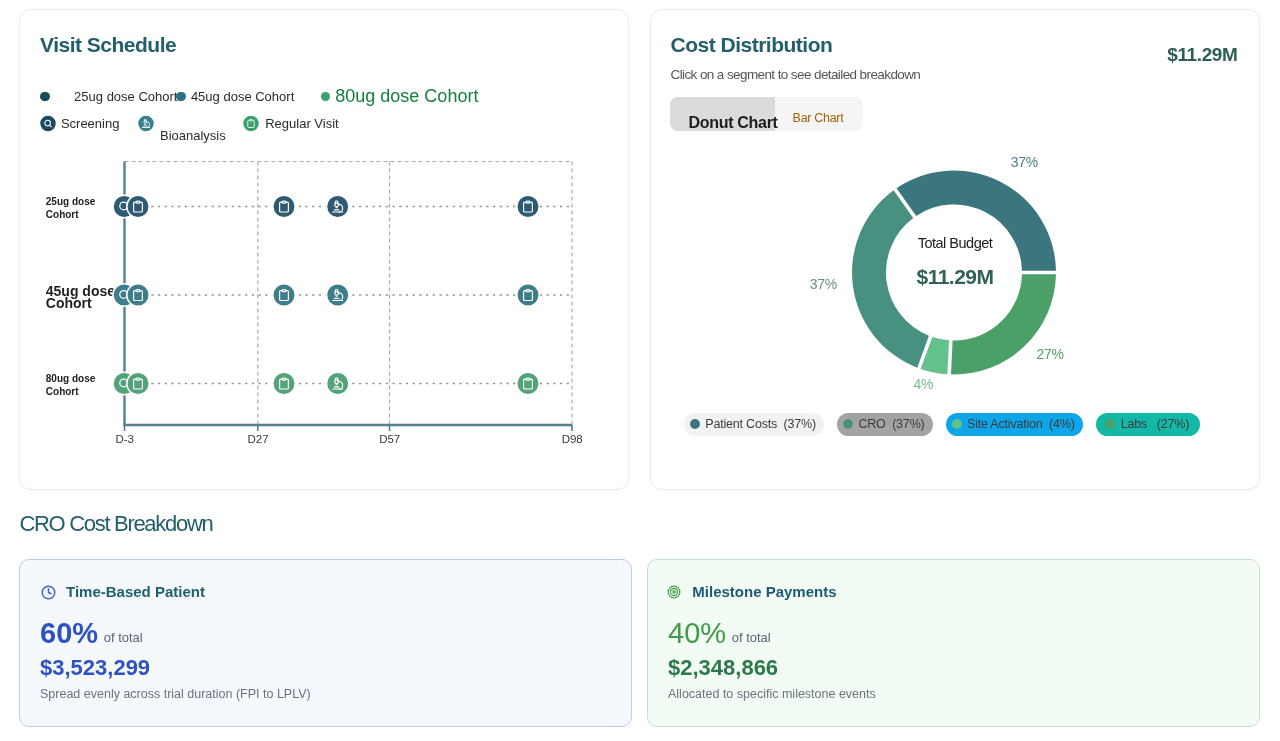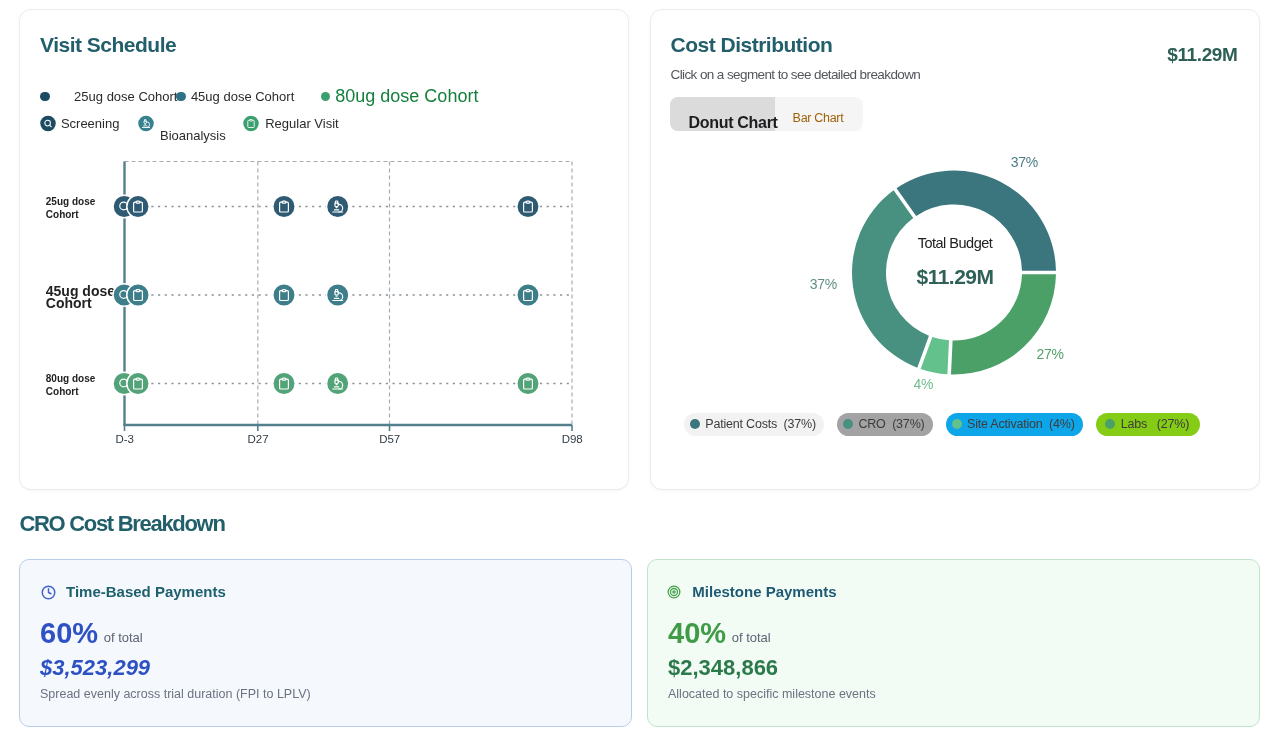--- a/index.html
+++ b/index.html
@@ -228,41 +228,41 @@
   <text x="305" y="143.5" font-size="21" letter-spacing="-0.5" font-weight="bold" fill="#2f6157" text-anchor="middle">$11.29M</text>
 </svg>
 
 <div class="abs" style="left:683.8px; top:412.5px; display:flex; gap:13px; font-size:12.5px; letter-spacing:-0.2px; color:#3c3c3c;">
   <div style="background:#f2f2f3; border-radius:11.5px; height:23px; display:flex; align-items:center; padding:0 8px 0 6px; gap:5.5px;">
     <span style="width:10px;height:10px;border-radius:50%;background:#3b767f;flex:none;"></span>Patient Costs&nbsp; (37%)</div>
   <div style="background:#a3a3a3; border-radius:11.5px; height:23px; display:flex; align-items:center; padding:0 8px 0 6px; gap:5.5px;">
     <span style="width:10px;height:10px;border-radius:50%;background:#489080;flex:none;"></span>CRO&nbsp; (37%)</div>
   <div style="background:#0ea5e9; border-radius:11.5px; height:23px; display:flex; align-items:center; padding:0 8px 0 6px; gap:5.5px;">
     <span style="width:10px;height:10px;border-radius:50%;background:#63c28b;flex:none;"></span>Site Activation&nbsp; (4%)</div>
-  <div style="background:#84cc16; border-radius:11.5px; height:23px; display:flex; align-items:center; padding:0 11px 0 9px; gap:6px;">
+  <div style="background:#14b8a6; border-radius:11.5px; height:23px; display:flex; align-items:center; padding:0 11px 0 9px; gap:6px;">
     <span style="width:10px;height:10px;border-radius:50%;background:#4ba067;flex:none;"></span>Labs&nbsp;&nbsp; (27%)</div>
 </div>
 
-<div class="abs" style="left:19.4px; top:512.6px; font-size:22px; line-height:22px; font-weight:bold; letter-spacing:-1.3px; color:#235f6b;">CRO Cost Breakdown</div>
+<div class="abs" style="left:19.4px; top:512.6px; font-size:22px; line-height:22px; font-weight:normal; letter-spacing:-1.3px; color:#235f6b;">CRO Cost Breakdown</div>
 
 <div class="abs" style="left:18.5px; top:559px; width:613.5px; height:168px; background:#f5f8fd; border:1px solid #b9cdeb; border-radius:10px;"></div>
 <div class="abs" style="left:647px; top:559px; width:612.5px; height:168px; background:#f3fbf5; border:1px solid #bfe4ca; border-radius:10px;"></div>
 
 <svg class="abs" style="left:40.8px; top:584.6px;" width="15" height="15" viewBox="0 0 24 24" fill="none" stroke="#4263cf" stroke-width="2.4" stroke-linecap="round" stroke-linejoin="round">
   <circle cx="12" cy="12" r="10"></circle>
     <polyline points="12 6 12 12 16 14"></polyline>
 </svg>
-<div class="abs" style="left:66px; top:584.3px; font-size:15px; line-height:15px; font-weight:bold; color:#1e616d;">Time-Based Payments</div>
+<div class="abs" style="left:66px; top:584.3px; font-size:15px; line-height:15px; font-weight:bold; color:#1e616d;">Time-Based Patient</div>
 <div class="abs" style="left:40px; top:618.7px; font-size:29px; line-height:29px; font-weight:bold; color:#2e52c4;">60%</div>
 <div class="abs" style="left:103.7px; top:630.5px; font-size:13px; line-height:13px; color:#5a6472;">of total</div>
-<div class="abs" style="left:40px; top:656.8px; font-size:22px; line-height:22px; font-weight:bold; color:#2e52c4;font-style:italic;">$3,523,299</div>
+<div class="abs" style="left:40px; top:656.8px; font-size:22px; line-height:22px; font-weight:bold; color:#2e52c4;">$3,523,299</div>
 <div class="abs" style="left:40px; top:687.7px; font-size:12.5px; line-height:13px; color:#6b7280;">Spread evenly across trial duration (FPI to LPLV)</div>
 
 <svg class="abs" style="left:667.3px; top:585px;" width="14" height="14" viewBox="0 0 24 24" fill="none" stroke="#44a24c" stroke-width="2.2" stroke-linecap="round" stroke-linejoin="round">
   <circle cx="12" cy="12" r="10"></circle>
     <circle cx="12" cy="12" r="6"></circle>
     <circle cx="12" cy="12" r="2"></circle>
 </svg>
 <div class="abs" style="left:692.3px; top:584.3px; font-size:15px; line-height:15px; font-weight:bold; color:#1e5a75;">Milestone Payments</div>
-<div class="abs" style="left:668px; top:618.7px; font-size:29px; line-height:29px; font-weight:bold; color:#3f9b46;">40%</div>
+<div class="abs" style="left:668px; top:618.7px; font-size:29px; line-height:29px; font-weight:normal; color:#3f9b46;">40%</div>
 <div class="abs" style="left:731.7px; top:630.5px; font-size:13px; line-height:13px; color:#5a6472;">of total</div>
 <div class="abs" style="left:668px; top:656.8px; font-size:22px; line-height:22px; font-weight:bold; color:#2c7a4b;">$2,348,866</div>
 <div class="abs" style="left:668px; top:687.7px; font-size:12.5px; line-height:13px; color:#6b7280;">Allocated to specific milestone events</div>
 
 </body></html>

